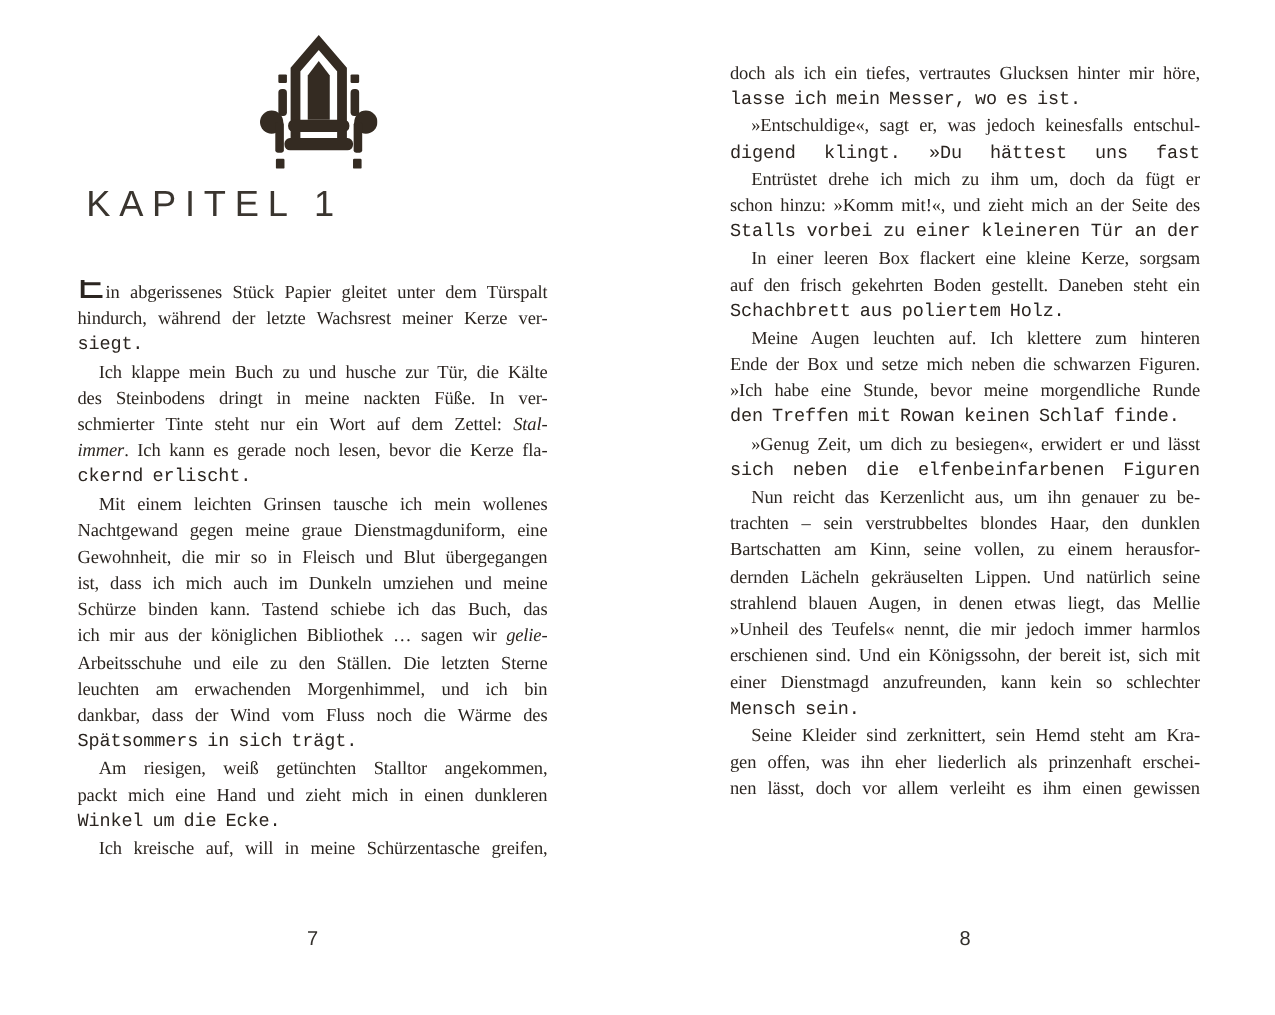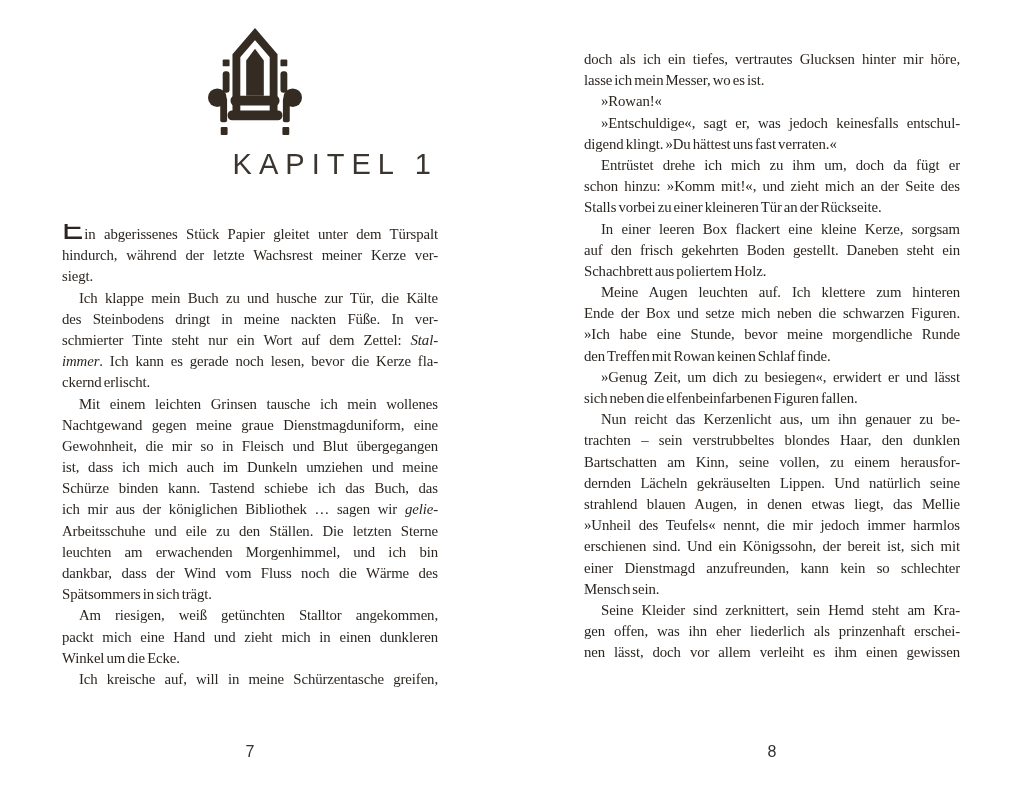--- a/index.html
+++ b/index.html
@@ -10,38 +10,38 @@
   }
   :root{
     --ink:#2b2520;
     --heading-ink:#3a352f;
     --icon-ink:#342b22;
   }
   .spread{position:absolute;inset:0;}
   .chapter-icon{position:absolute;left:208px;top:26px;width:94px;height:114px;}
   .chapter-title{
     position:absolute;left:62px;top:150px;width:376px;
-    text-align:right;text-indent:7px;
+    text-align:left;text-indent:7px;
     font-family:"Liberation Sans","DejaVu Sans",sans-serif;
     font-weight:300;font-size:29px;line-height:29px;
     letter-spacing:7px;color:var(--heading-ink);
   }
   .textcol{
     position:absolute;width:376px;
     font-size:14.8px;color:var(--ink);
   }
   .textcol.left{left:62px;top:224px;}
   .textcol.right{left:584px;top:49px;}
   .bookline{
     height:21.2px;line-height:21.2px;overflow:hidden;
     word-spacing:-1.5px;letter-spacing:-0.1px;
     text-align:justify;
   }
   .bookline.just{text-align-last:justify;-moz-text-align-last:justify;}
-  .bookline.flush{text-align-last:left;-moz-text-align-last:left;}
+  .bookline.flush{text-align-last:left;font-family:Liberation Mono, monospace;-moz-text-align-last:left;}
   .bookline.ind{text-indent:17px;}
   .dropcap{
     font-family:"Liberation Sans","DejaVu Sans",sans-serif;
     font-weight:300;font-size:32px;line-height:0;
     letter-spacing:0;margin-right:1px;color:var(--ink);
   }
   .pagenum{
     position:absolute;top:743px;width:376px;text-align:center;
     font-family:"Liberation Sans","DejaVu Sans",sans-serif;
     font-weight:300;font-size:16px;color:#33302c;
@@ -102,21 +102,20 @@
       <div class="bookline just">dankbar, dass der Wind vom Fluss noch die Wärme des</div>
       <div class="bookline flush">Spätsommers in sich trägt.</div>
       <div class="bookline ind just">Am riesigen, weiß getünchten Stalltor angekommen,</div>
       <div class="bookline just">packt mich eine Hand und zieht mich in einen dunkleren</div>
       <div class="bookline flush">Winkel um die Ecke.</div>
       <div class="bookline ind just">Ich kreische auf, will in meine Schürzentasche greifen,</div>
     </div>
   <div class="textcol right">
       <div class="bookline just">doch als ich ein tiefes, vertrautes Glucksen hinter mir höre,</div>
       <div class="bookline flush">lasse ich mein Messer, wo es ist.</div>
-      <div class="bookline ind flush">»Rowan!«</div>
       <div class="bookline ind just">»Entschuldige«, sagt er, was jedoch keinesfalls entschul-</div>
       <div class="bookline flush">digend klingt. »Du hättest uns fast verraten.«</div>
       <div class="bookline ind just">Entrüstet drehe ich mich zu ihm um, doch da fügt er</div>
       <div class="bookline just">schon hinzu: »Komm mit!«, und zieht mich an der Seite des</div>
       <div class="bookline flush">Stalls vorbei zu einer kleineren Tür an der Rückseite.</div>
       <div class="bookline ind just">In einer leeren Box flackert eine kleine Kerze, sorgsam</div>
       <div class="bookline just">auf den frisch gekehrten Boden gestellt. Daneben steht ein</div>
       <div class="bookline flush">Schachbrett aus poliertem Holz.</div>
       <div class="bookline ind just">Meine Augen leuchten auf. Ich klettere zum hinteren</div>
       <div class="bookline just">Ende der Box und setze mich neben die schwarzen Figuren.</div>

